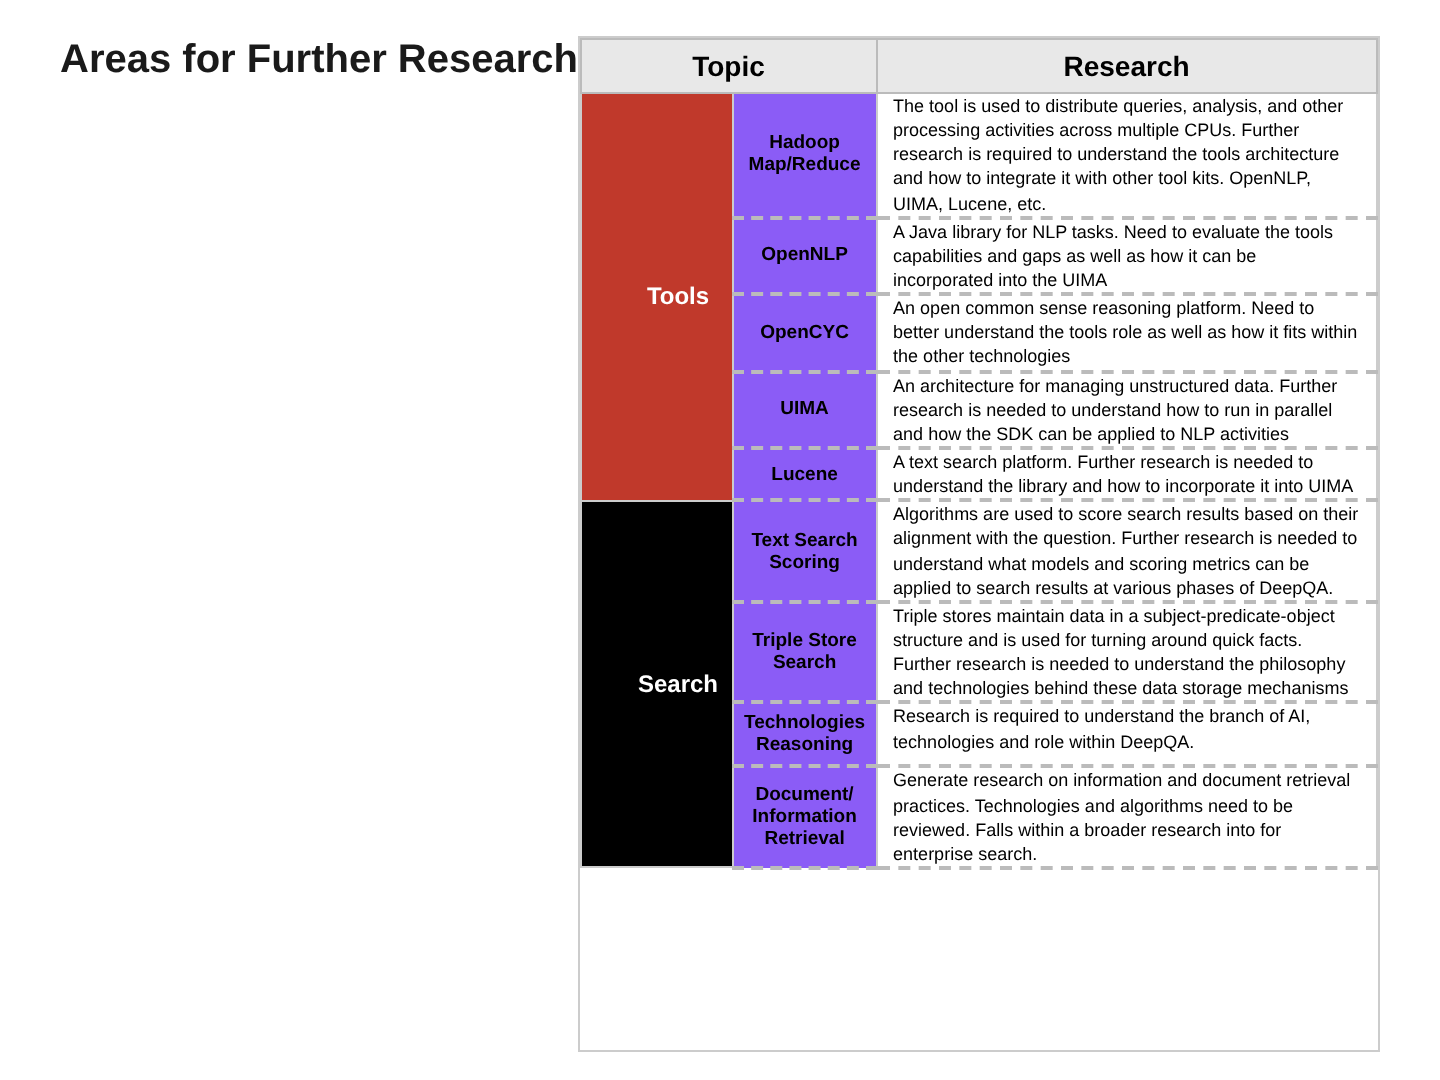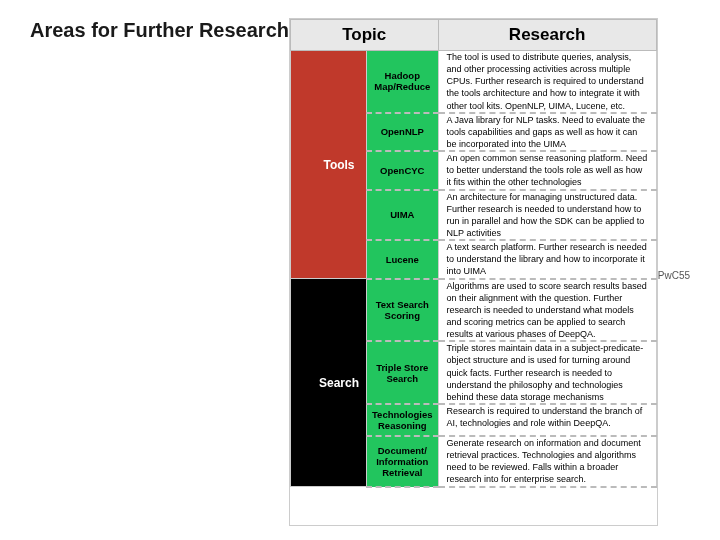--- a/index.html
+++ b/index.html
@@ -46,21 +46,21 @@
       border-collapse: collapse;
       font-size: 9.5px;
     }
 
     thead th {
       background: #e8e8e8;
       border: 1px solid #bbb;
       padding: 5px 8px;
       text-align: center;
       font-weight: bold;
-      font-size: 17px;
+      font-size: 14px;
     }
 
     thead th.topic-col {
       width: 22%;
     }
 
     thead th.research-col {
       width: 78%;
     }
 
@@ -87,21 +87,21 @@
       background-color: #000000;
     }
 
     .topic-name-cell {
       text-align: center;
       font-weight: bold;
       font-size: 9.5px;
       border-bottom: 2px dashed #bbb !important;
       padding: 4px 5px;
       vertical-align: middle;
-      background: #22c55e;
+      background: #8b5cf6;
     }
 
     .research-cell {
       font-size: 9px;
       line-height: 1.35;
       border-bottom: 2px dashed #bbb !important;
       background: #fff;
       vertical-align: top;
       padding: 0 8px;
     }
@@ -167,17 +167,13 @@
             <td class="research-cell">Research is required to understand the branch of AI, technologies and role within DeepQA.</td>
           </tr>
           <tr>
             <td class="topic-name-cell">Document/ Information Retrieval</td>
             <td class="research-cell">Generate research on information and document retrieval practices. Technologies and algorithms need to be reviewed. Falls within a broader research into for enterprise search.</td>
           </tr>
         </tbody>
     </table>
   </div>
 
-  <div class="footer">
-    <span>PwC</span>
-    <span>55</span>
-  </div>
 </div>
 
 </body></html>

